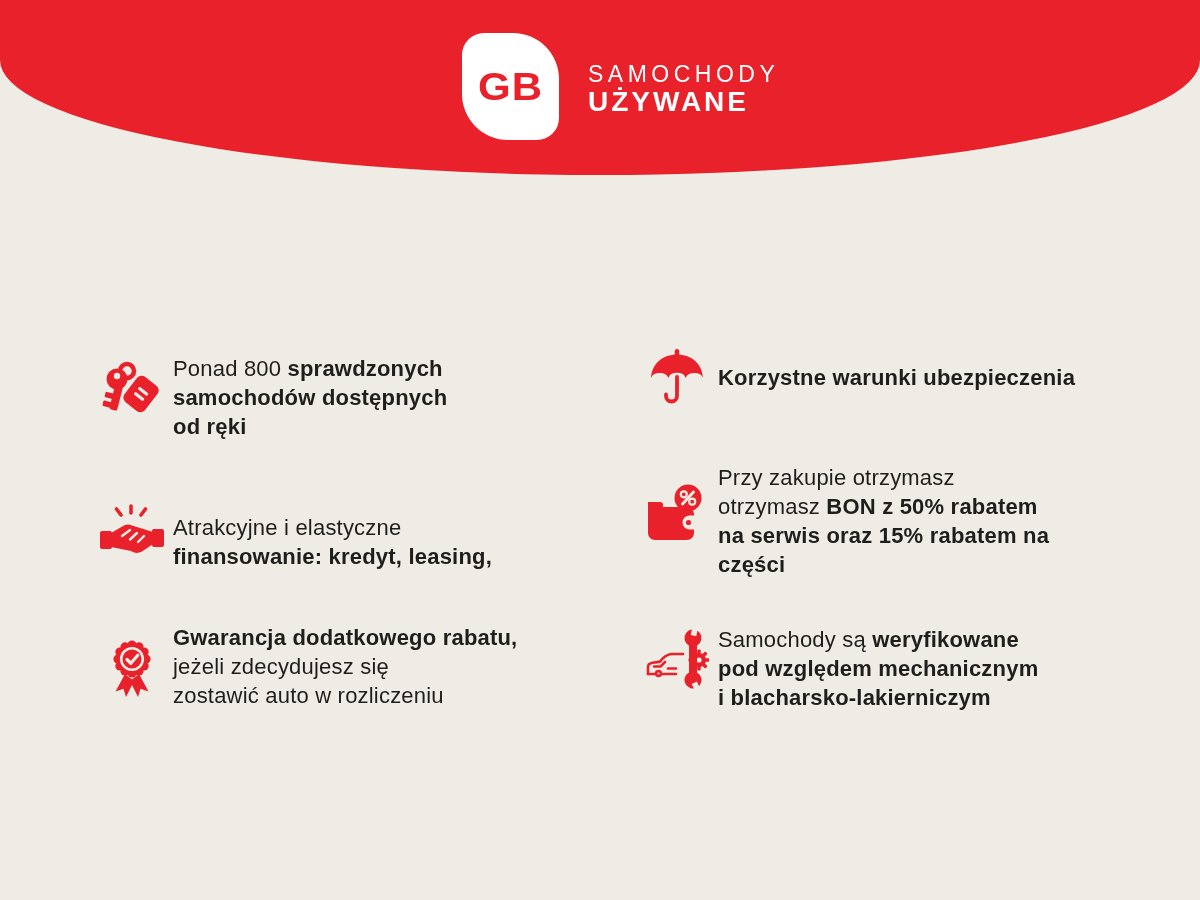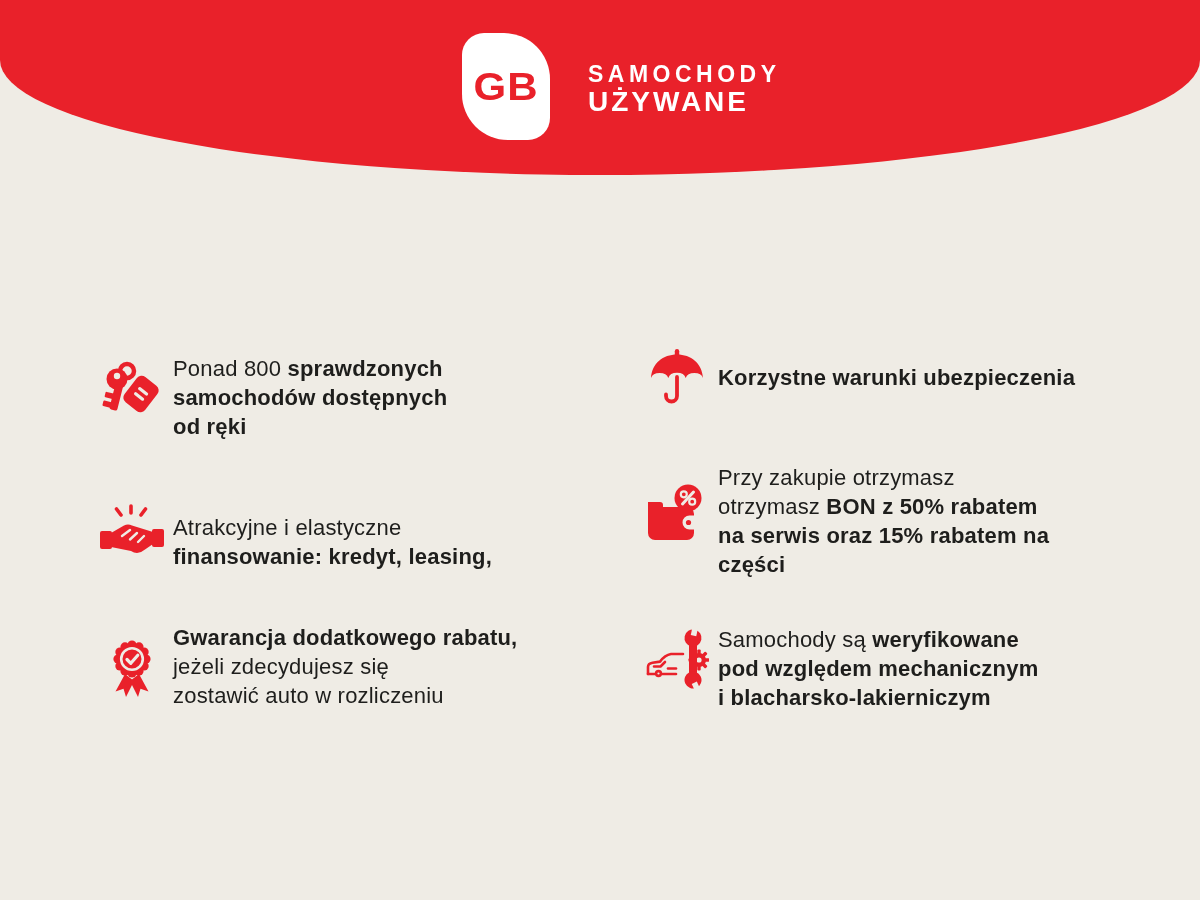--- a/index.html
+++ b/index.html
@@ -14,31 +14,31 @@
     position:relative;overflow:hidden;background:var(--bg);
     font-family:"Liberation Sans",sans-serif;color:var(--ink);
   }
   
   .header-curve{
     position:absolute;left:0;top:0;width:1200px;height:175px;
     background:var(--red);
     border-radius:0 0 50% 50% / 0 0 115px 115px;
   }
   .logo-tile{
-    position:absolute;left:462px;top:33px;width:88px;height:107px;
+    position:absolute;left:462px;top:33px;width:97px;height:107px;
     background:var(--white);
     border-radius:22px 46px 22px 46px;
     display:flex;align-items:center;justify-content:center;
   }
   .logo-gb{
     font-size:42px;font-weight:700;letter-spacing:1px;color:var(--red);
     transform:scaleY(0.92);
   }
   .brand{position:absolute;left:588px;top:62px;color:var(--white);}
-  .brand-line1{font-size:23px;font-weight:700;letter-spacing:4.5px;line-height:25px;}
+  .brand-line1{font-size:23px;font-weight:400;letter-spacing:4.5px;line-height:25px;}
   .brand-line2{font-size:28px;font-weight:700;letter-spacing:3px;line-height:30px;}
   
   .feature{position:absolute;display:flex;gap:9px;}
   .feature .icon{flex:0 0 64px;width:64px;height:64px;color:var(--red);}
   .feature .icon svg{display:block;width:64px;height:64px;}
   .ftext{font-size:22px;line-height:29px;letter-spacing:0.2px;}
   .ftext .line{white-space:nowrap;}
   .r{font-weight:400;}
   .b{font-weight:700;}
   .f1{left:100px;top:354px;} .f1 .icon{margin-top:2px;}

